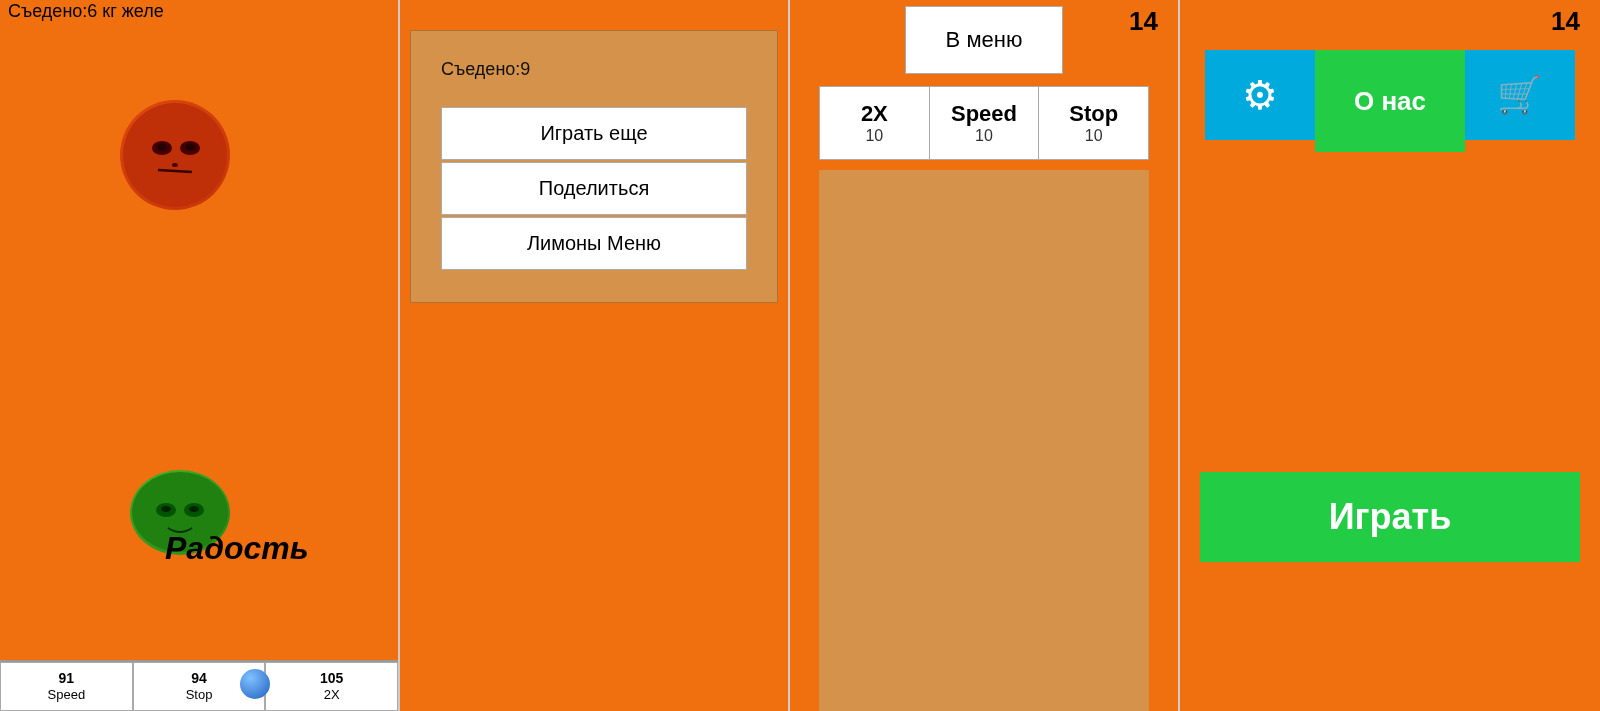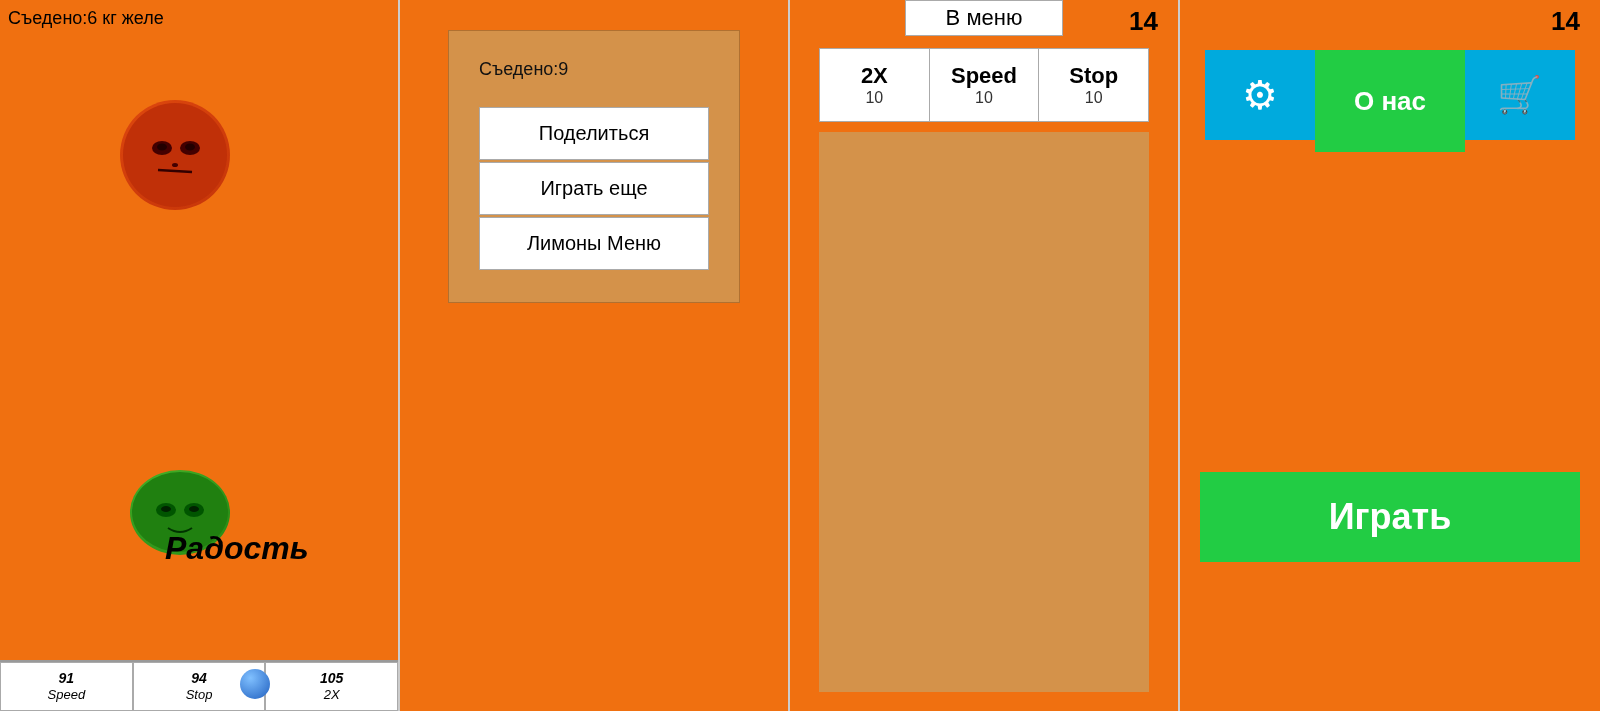--- a/index.html
+++ b/index.html
@@ -18,21 +18,21 @@
       width: 400px;
       height: 711px;
       background: #f07010;
       position: relative;
       flex-shrink: 0;
       border-right: 2px solid #ccc;
     }
 
     .panel-1 .top-text {
       position: absolute;
-      top: 8px;
+      top: 1px;
       left: 8px;
       font-size: 18px;
       color: #000;
       font-weight: normal;
     }
 
     .fruit-orange {
       position: absolute;
       top: 100px;
       left: 120px;
@@ -69,21 +69,20 @@
     }
 
     .bottom-buttons {
       position: absolute;
       bottom: 0;
       left: 0;
       width: 100%;
       display: flex;
       flex-direction: row;
       border-top: 2px solid #999;
-      font-style: italic;
     }
 
     .bottom-btn {
       flex: 1;
       background: white;
       border: 1px solid #aaa;
       padding: 6px 4px;
       text-align: center;
       font-size: 13px;
       line-height: 1.3;
@@ -117,21 +116,21 @@
       position: relative;
       flex-shrink: 0;
       border-right: 2px solid #ccc;
       display: flex;
       align-items: flex-start;
       justify-content: center;
       padding-top: 30px;
     }
 
     .dialog-box {
-      width: 292px;
+      width: 368px;
       background: #d4924a;
       border: 1px solid #b07030;
       padding: 20px 30px 30px 30px;
     }
 
     .dialog-stats {
       font-size: 18px;
       color: #111;
       line-height: 2;
       margin-bottom: 20px;
@@ -167,24 +166,24 @@
     .panel-3-counter {
       position: absolute;
       top: 6px;
       right: 20px;
       font-size: 26px;
       color: #000;
       font-weight: bold;
     }
 
     .vmenu-btn {
-      margin-top: 0;
+      margin-top: 6px;
       background: white;
       border: 1px solid #aaa;
-      padding: 4px 40px;
+      padding: 20px 40px;
       font-size: 22px;
       cursor: pointer;
       color: #000;
     }
 
     .powerup-row {
       display: flex;
       flex-direction: row;
       margin-top: 12px;
       width: 330px;
@@ -362,22 +361,22 @@
     </div>
     <div class="blue-ball"></div>
   </div>
 </div>
 
 <div class="panel-2">
   <div class="dialog-box">
     <div class="dialog-stats">
       <div>Съедено:9</div>
     </div>
+    <button class="dialog-btn">Играть еще</button>
     <button class="dialog-btn">Поделиться</button>
-    <button class="dialog-btn">Играть еще</button>
     <button class="dialog-btn">Лимоны Меню</button>
   </div>
 </div>
 
 <div class="panel-3">
   <div class="panel-3-counter">14</div>
   <button class="vmenu-btn">В меню</button>
   <div class="powerup-row">
     <div class="powerup-cell">
       <div class="p-label">2X</div>

